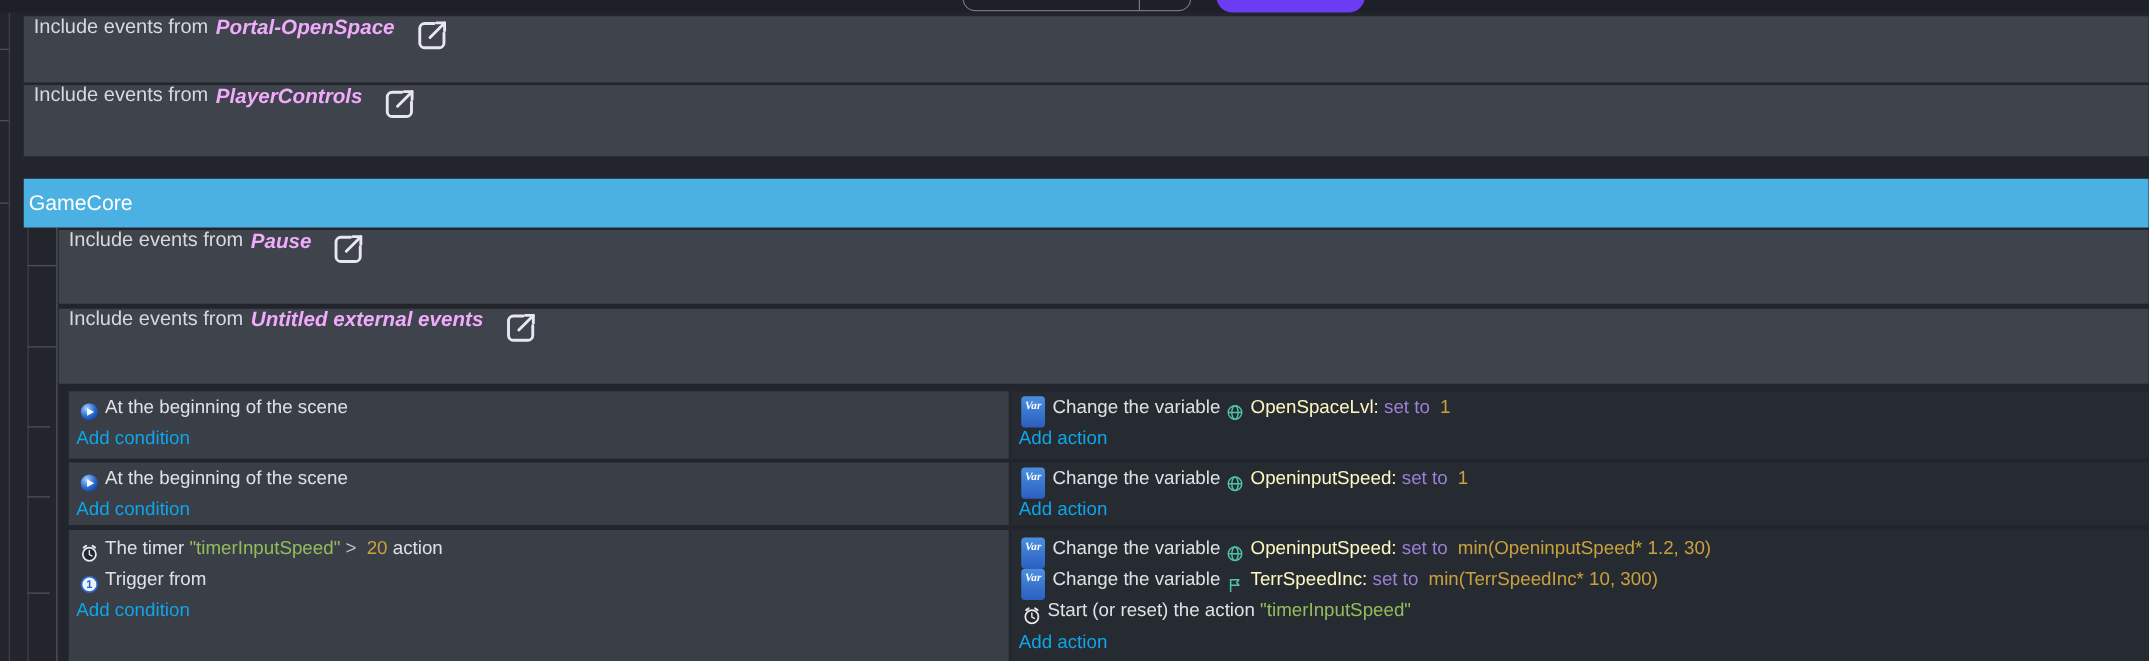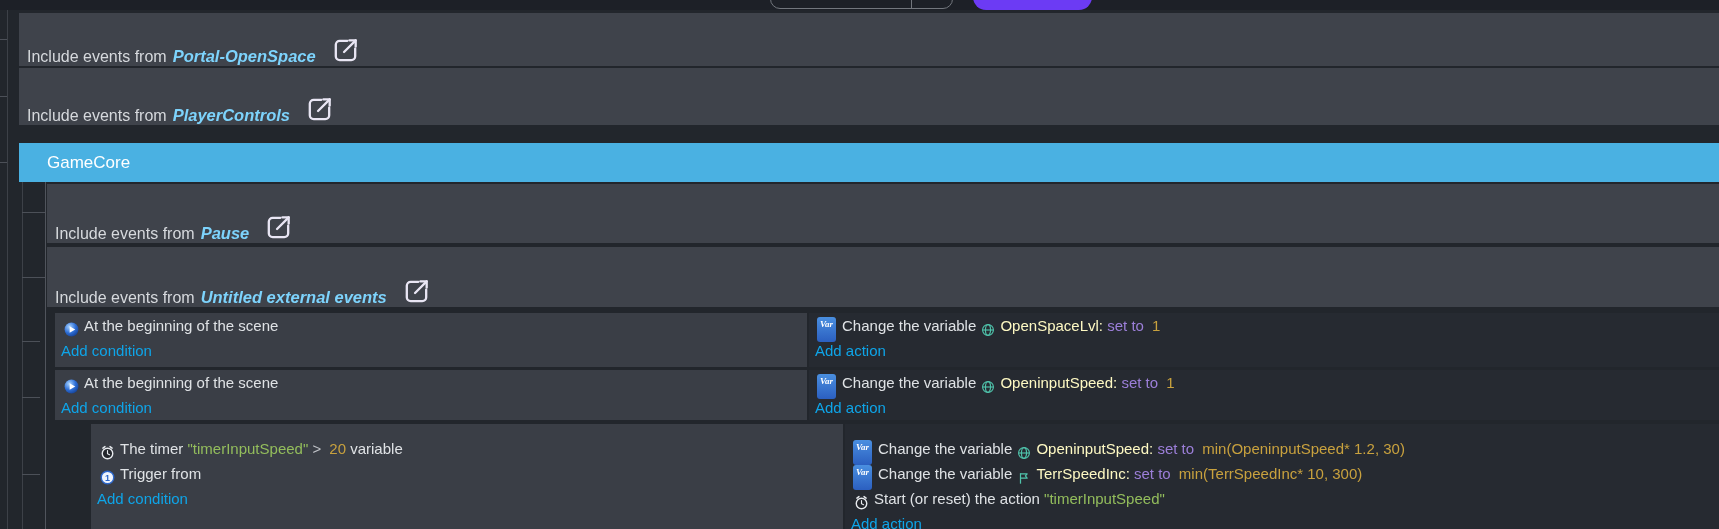--- a/index.html
+++ b/index.html
@@ -12,34 +12,34 @@
        border:1px solid #72767d;border-radius:10px;background:#1d2027;box-sizing:border-box;}
   .tb-dropdown .divider{position:absolute;left:140px;top:0;bottom:0;width:1px;background:#72767d;}
   .tb-primary{position:absolute;left:973px;top:-17px;width:119px;height:27px;
        border-radius:13px;background:#6c3bf4;border:none;}
 
   
   .vline{position:absolute;width:1px;background:#3d4148;}
   .tick{position:absolute;height:1px;background:#4c5058;}
 
   
-  .inc-row{position:absolute;right:0;background:#3f434b;display:flex;align-items:flex-end;
+  .inc-row{position:absolute;right:0;background:#3f434b;display:flex;align-items:flex-start;
        color:#d6d9dd;font-size:16px;}
   .inc-row .prefix{margin:0 6px 0 8px;}
-  .inc-row .linkname{color:#7dd3fc;font-weight:bold;font-style:italic;font-size:16.5px;margin-right:14px;}
+  .inc-row .linkname{color:#f0abfc;font-weight:bold;font-style:italic;font-size:16.5px;margin-right:14px;}
   .ext-icon{display:inline-flex;align-items:center;}
   .group-row{position:absolute;left:19px;right:0;background:#4ab1e2;display:flex;align-items:center;
        color:#ffffff;font-size:17px;}
-  .group-row span{margin-left:28px;}
+  .group-row span{margin-left:4px;}
 
   
   .event{position:absolute;left:55px;right:0;}
   .cond{position:absolute;left:0;top:0;bottom:0;width:752px;background:#3a3e46;box-sizing:border-box;}
   .act{position:absolute;left:754px;top:0;bottom:0;right:0;background:#262a31;box-sizing:border-box;}
-  .pad4{padding-top:4px;} .pad6{padding-top:16px;margin-left:36px;}
+  .pad4{padding-top:4px;} .pad6{padding-top:6px;}
   .eline{height:25px;display:flex;padding-left:8px;
        color:#dfe2e5;font-size:15px;white-space:pre;}
   .addline{color:#0ea5e9;padding-left:6px;}
   .seg{display:inline;}
   .seg-plain{color:#dfe2e5;}
   .seg-var{color:#fef9c3;}
   .seg-kw{color:#9c7fd9;}
   .seg-num{color:#c8a13e;margin-left:4px;}
   .seg-str{color:#93bd5c;}
   .seg-op{color:#c0c3c8;}
@@ -167,21 +167,21 @@
     <div class="eline addline">Add action</div>
   </div>
 </div>
 
 <div class="event" style="top:424px;height:105px;">
   <div class="cond pad6">
     <div class="eline"><span class="seg-icon"><svg width="15" height="15" viewBox="0 0 16 16">
             <path d="M3.1 3.3 L5.3 1.7 M12.9 3.3 L10.7 1.7" stroke="#e7eaee" stroke-width="1.6" stroke-linecap="round"></path>
             <circle cx="8" cy="9" r="5.6" fill="#23262c" stroke="#e7eaee" stroke-width="1.5"></circle>
             <path d="M8 5.8 V9.2 L10.2 10.4" stroke="#e7eaee" stroke-width="1.2" fill="none" stroke-linecap="round"></path>
-          </svg></span><span class="seg seg-plain">The timer </span><span class="seg seg-str">"timerInputSpeed"</span><span class="seg seg-op"> &gt; </span><span class="seg seg-num">20</span><span class="seg seg-plain"> variable</span></div>
+          </svg></span><span class="seg seg-plain">The timer </span><span class="seg seg-str">"timerInputSpeed"</span><span class="seg seg-op"> &gt; </span><span class="seg seg-num">20</span><span class="seg seg-plain"> action</span></div>
     <div class="eline"><span class="seg-icon"><svg width="15" height="15" viewBox="0 0 16 16">
             <circle cx="8" cy="8" r="6.7" fill="#eef4fd" stroke="#2c66c9" stroke-width="1.5"></circle>
             <text x="8" y="11.4" text-anchor="middle" font-size="9.5" font-weight="bold" fill="#2c66c9" font-family="Liberation Sans, sans-serif">1</text>
           </svg></span><span class="seg seg-plain">Trigger from</span></div>
     <div class="eline addline">Add condition</div>
   </div>
   <div class="act pad6">
     <div class="eline"><span class="seg seg-chip">Var</span><span class="seg seg-plain">Change the variable </span><span class="seg-icon"><svg width="14" height="14" viewBox="0 0 16 16" fill="none" stroke="#4fc3ab" stroke-width="1.3">
             <circle cx="8" cy="8" r="6.2"></circle>
             <ellipse cx="8" cy="8" rx="2.9" ry="6.2"></ellipse>

